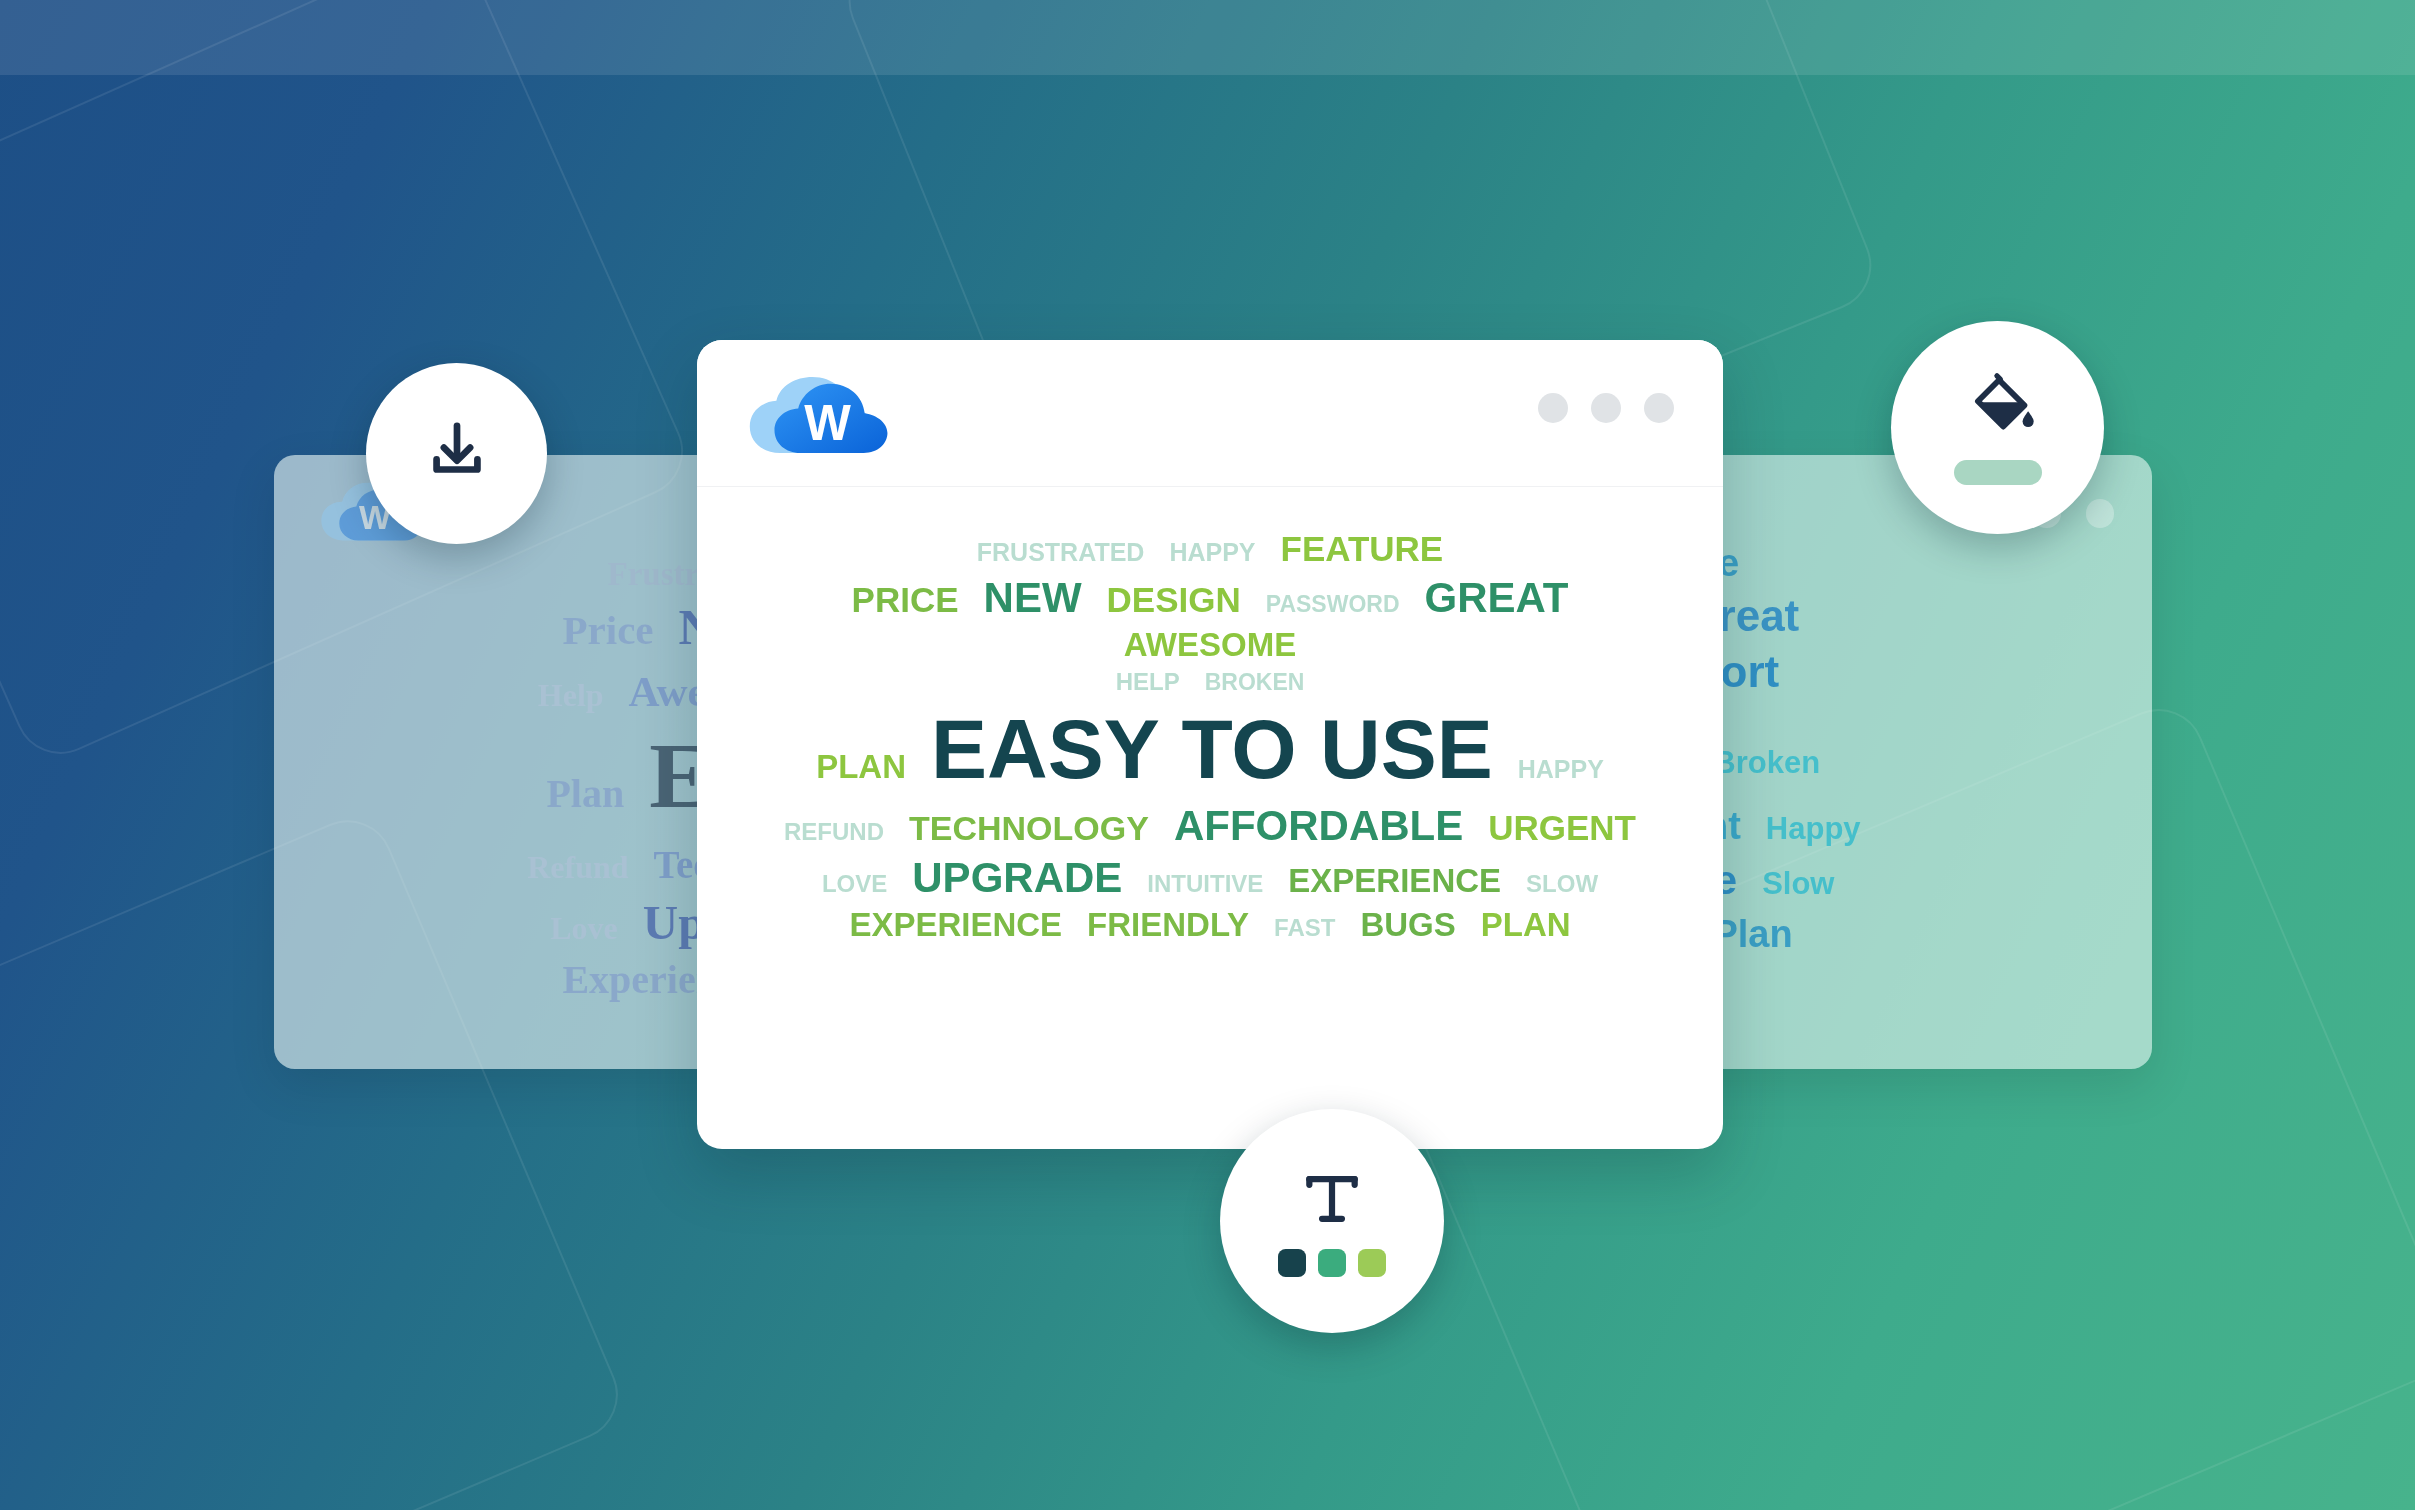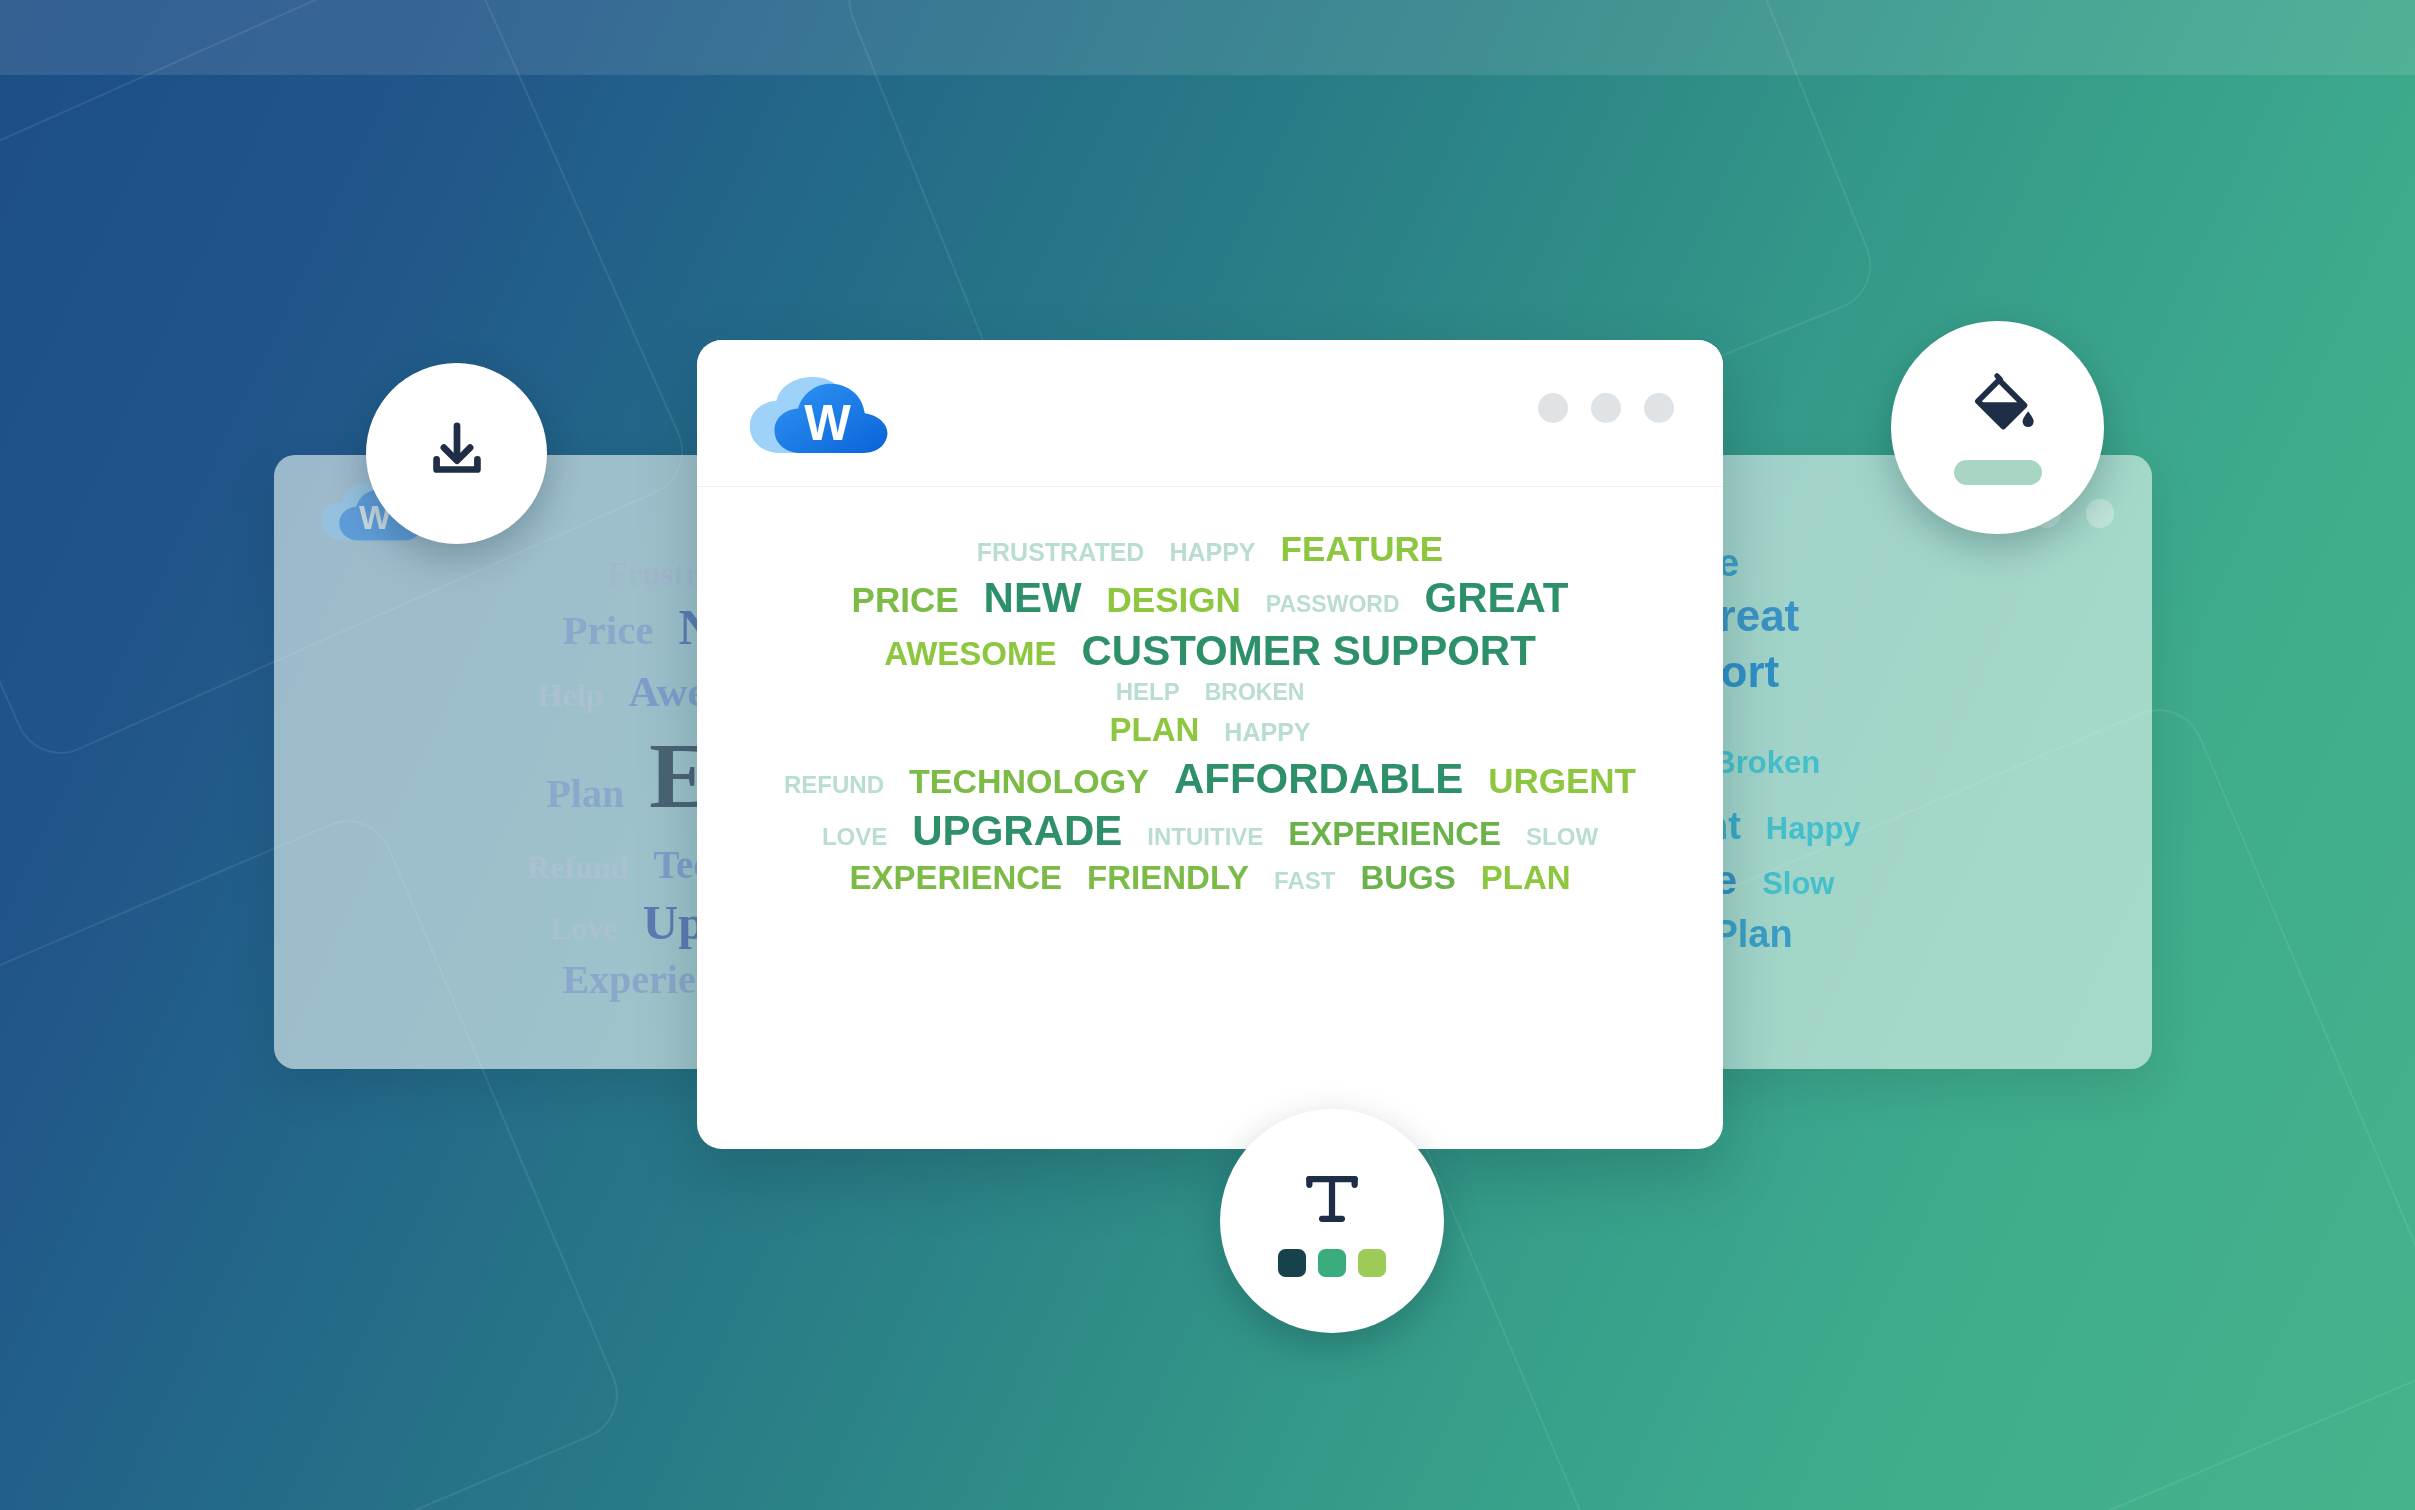--- a/index.html
+++ b/index.html
@@ -262,28 +262,28 @@
       </div>
       <div class="wrow" style="gap: 25px; margin-bottom: 5.7px;">
         <span class="w" style="font-size: 35px; color: rgb(124, 187, 70); font-weight: 700; line-height: 1.12;">PRICE</span>
         <span class="w" style="font-size: 42px; color: rgb(46, 144, 104); font-weight: 700; line-height: 1.12;">NEW</span>
         <span class="w" style="font-size: 35px; color: rgb(141, 198, 63); font-weight: 700; line-height: 1.12;">DESIGN</span>
         <span class="w" style="font-size: 23px; color: rgb(185, 221, 208); font-weight: 700; line-height: 1.12;">PASSWORD</span>
         <span class="w" style="font-size: 42px; color: rgb(46, 144, 104); font-weight: 700; line-height: 1.12;">GREAT</span>
       </div>
       <div class="wrow" style="gap: 25px; margin-bottom: 5.7px;">
         <span class="w" style="font-size: 33px; color: rgb(141, 198, 63); font-weight: 700; line-height: 1.12;">AWESOME</span>
-        <span class="w" style="font-size: 42px; color: rgb(46, 144, 104); font-weight: 700; line-height: 1.12;">CUSTOMER SUPPORT</span>
       </div>
       <div class="wrow" style="gap: 25px; margin-bottom: 5.7px;">
         <span class="w" style="font-size: 24px; color: rgb(185, 221, 208); font-weight: 700; line-height: 1.12;">HELP</span>
         <span class="w" style="font-size: 23px; color: rgb(185, 221, 208); font-weight: 700; line-height: 1.12;">BROKEN</span>
       </div>
       <div class="wrow" style="gap: 25px; margin-bottom: 5.7px;">
         <span class="w" style="font-size: 33px; color: rgb(141, 198, 63); font-weight: 700; line-height: 1.12;">PLAN</span>
+        <span class="w" style="font-size: 84px; color: rgb(20, 69, 79); font-weight: 700; line-height: 1.12;">EASY TO USE</span>
         <span class="w" style="font-size: 25px; color: rgb(185, 221, 208); font-weight: 700; line-height: 1.12;">HAPPY</span>
       </div>
       <div class="wrow" style="gap: 25px; margin-bottom: 5.7px;">
         <span class="w" style="font-size: 24px; color: rgb(185, 221, 208); font-weight: 700; line-height: 1.12;">REFUND</span>
         <span class="w" style="font-size: 34px; color: rgb(124, 187, 70); font-weight: 700; line-height: 1.12;">TECHNOLOGY</span>
         <span class="w" style="font-size: 42px; color: rgb(46, 144, 104); font-weight: 700; line-height: 1.12;">AFFORDABLE</span>
         <span class="w" style="font-size: 35px; color: rgb(141, 198, 63); font-weight: 700; line-height: 1.12;">URGENT</span>
       </div>
       <div class="wrow" style="gap: 25px; margin-bottom: 5.7px;">
         <span class="w" style="font-size: 24px; color: rgb(185, 221, 208); font-weight: 700; line-height: 1.12;">LOVE</span>

